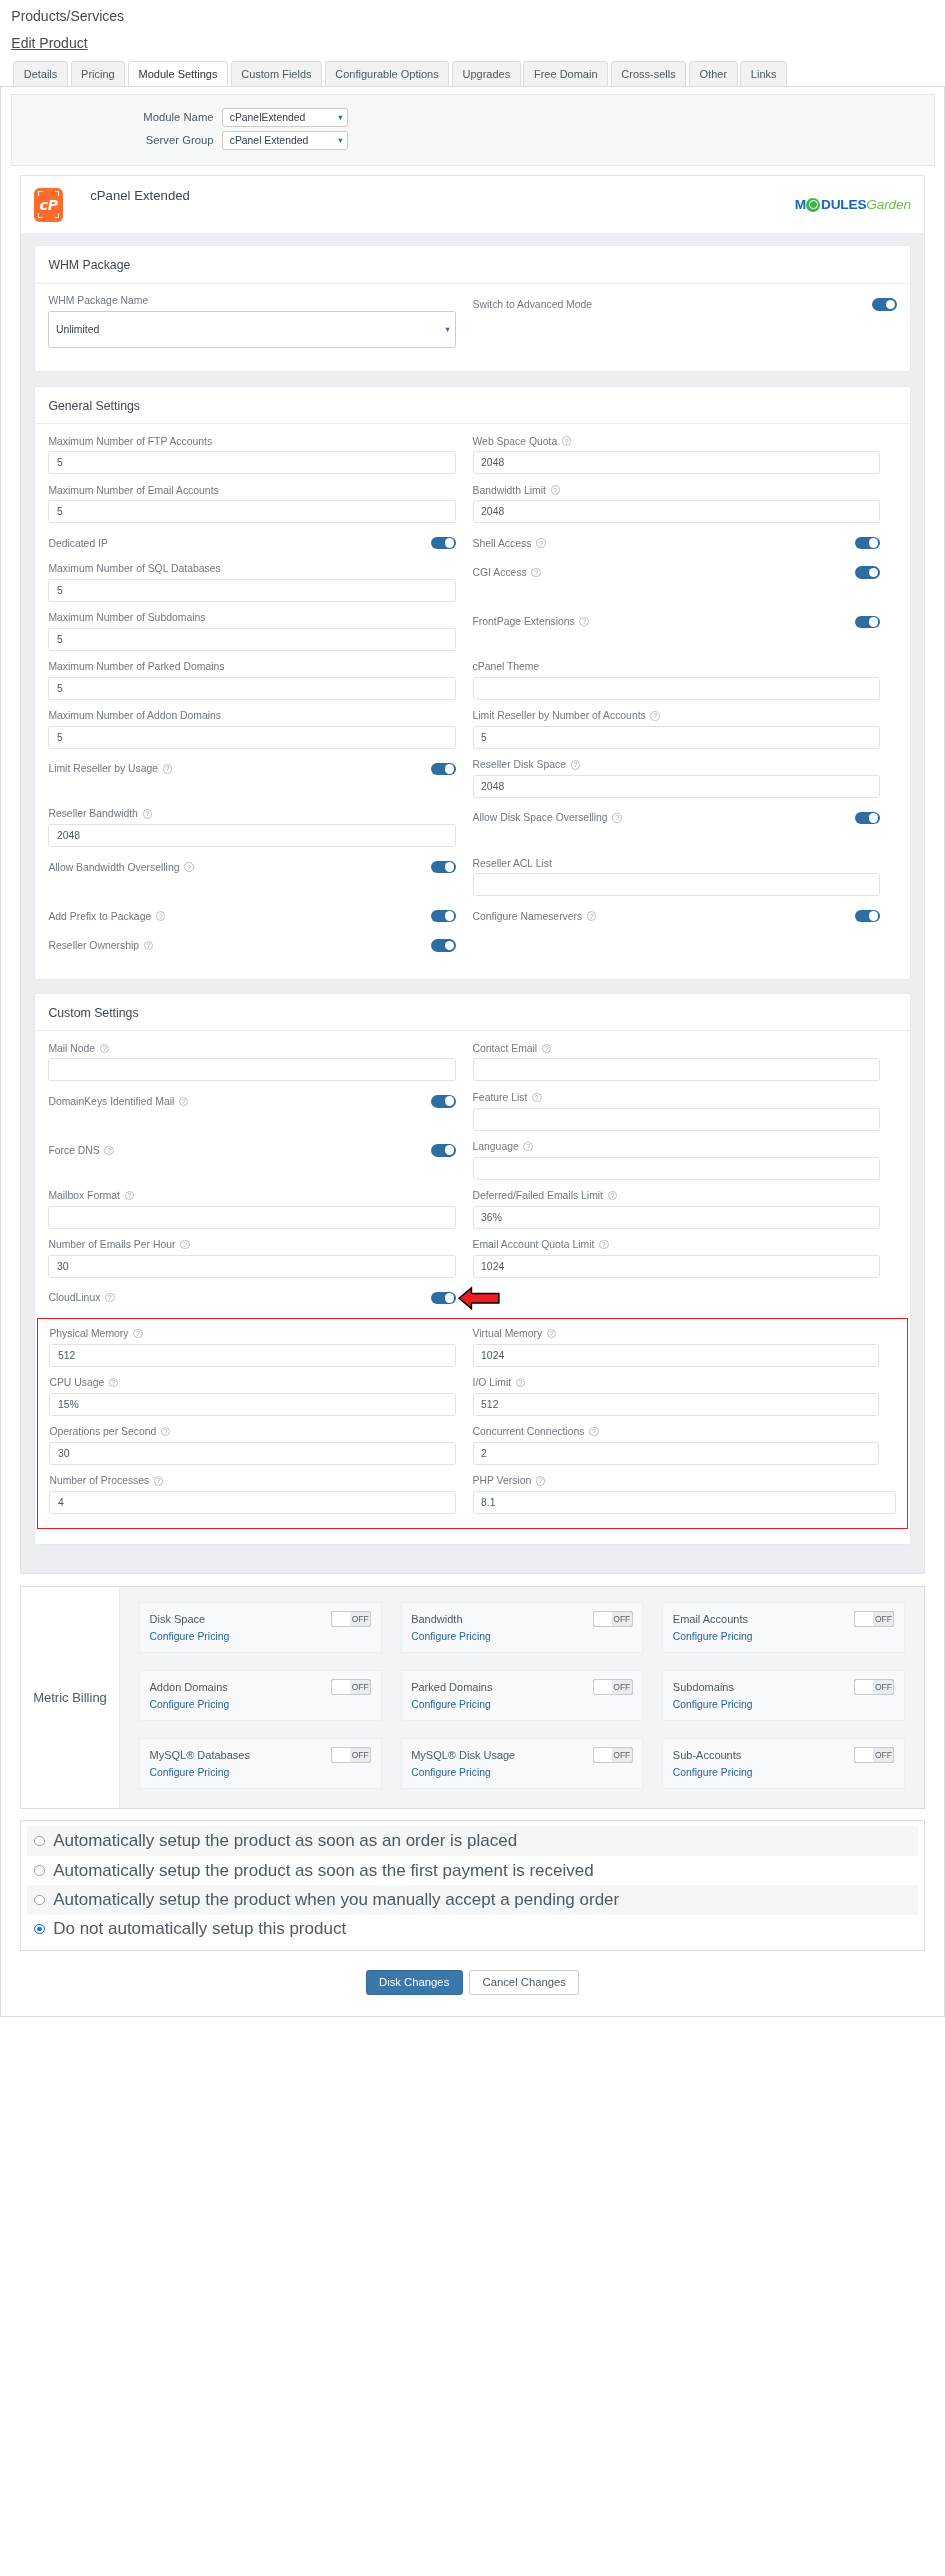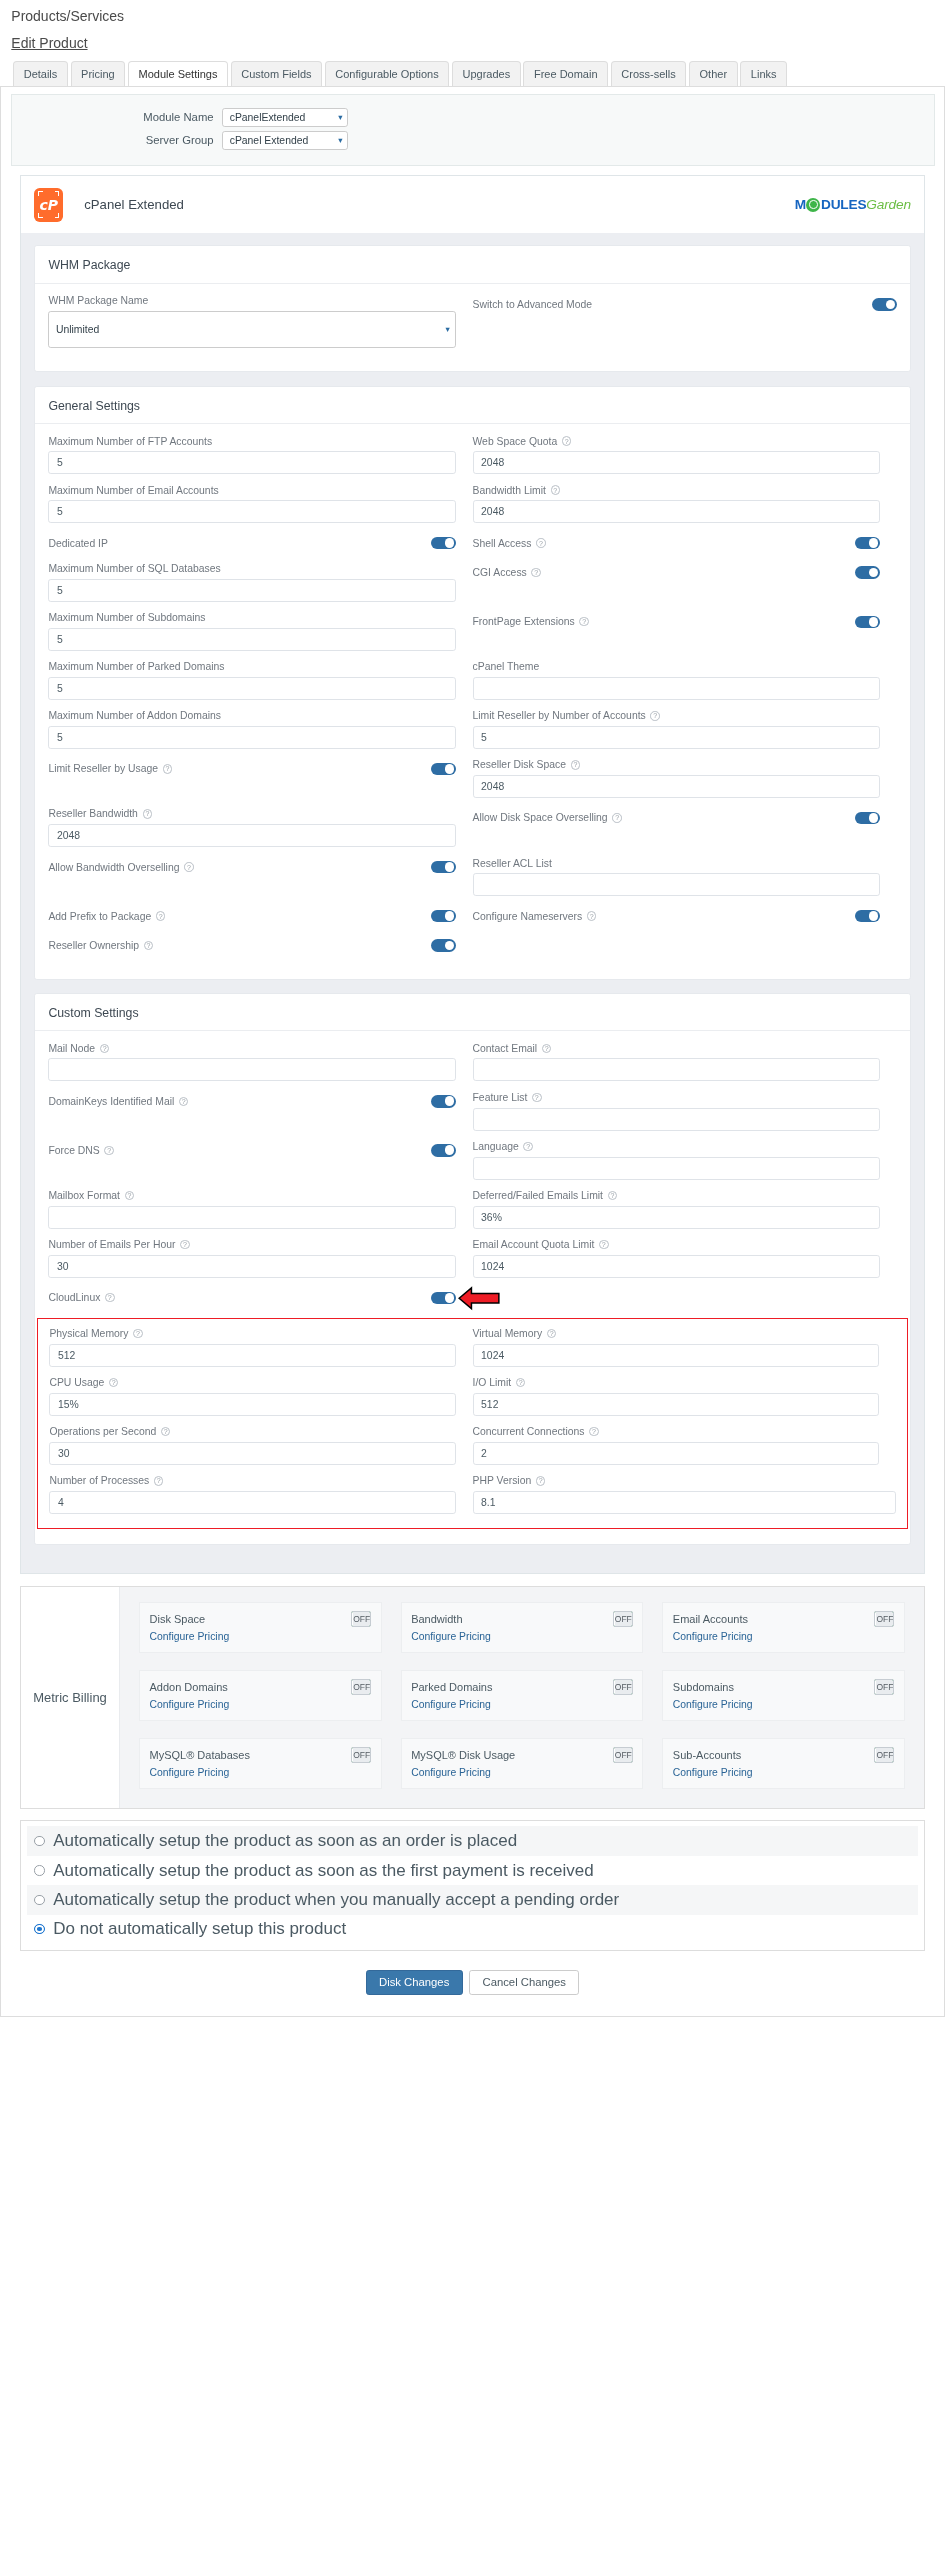--- a/index.html
+++ b/index.html
@@ -61,21 +61,21 @@
 
   
   .modcard {
     border: 0.9px solid #dfe5e8; margin: 9.5px 9.5px 0 9.5px; background: #eceef2;
   }
   .modhead {
     background: #ffffff; display: flex; align-items: center;
     padding: 11.3px 13.2px; justify-content: space-between;
     border-bottom: 0.9px solid #eceef2;
   }
-  .modhead-left { display: flex; align-items: center; gap: 21px; }
+  .modhead-left { display: flex; gap: 27px; }
   .cplogo {
     width: 29px; height: 34px; border-radius: 5.7px;
     background: #ff6c2c; position: relative; flex: none;
   }
   .cplogo .cp {
     position: absolute; inset: 0; display: flex;
     align-items: center; justify-content: center;
     color: #ffffff; font-size: 14px; font-weight: bold; font-style: italic;
     font-family: "DejaVu Sans", sans-serif;
   }
@@ -179,21 +179,21 @@
   .metric-cell-inner {
     background: #f8f9fa; border: 0.9px solid #eceef0; padding: 8.5px 9.5px 9.5px 9.5px;
     height: 100%;
   }
   .metric-top {
     display: flex; align-items: center; justify-content: space-between;
     margin-bottom: 3.8px;
   }
   .metric-name { font-size: 11px; color: #4b5a63; }
   .offswitch {
-    border: 0.9px solid #c6ccd2; border-radius: 1.9px; height: 16px; width: 20px;
+    border: 0.9px solid #c6ccd2; border-radius: 1.9px; height: 16px; width: 40px;
     display: flex; align-items: stretch; background: #15803d; overflow: hidden;
     cursor: pointer; flex: none;
   }
   .offswitch .knob { width: 18px; background: #ffffff; }
   .offswitch .lbl {
     flex: 1; background: #e9ecef; display: flex; align-items: center;
     justify-content: center; font-size: 8.5px; color: #555c63;
   }
   .metric-link { font-size: 10.4px; color: #2a6496; cursor: pointer; }
 

